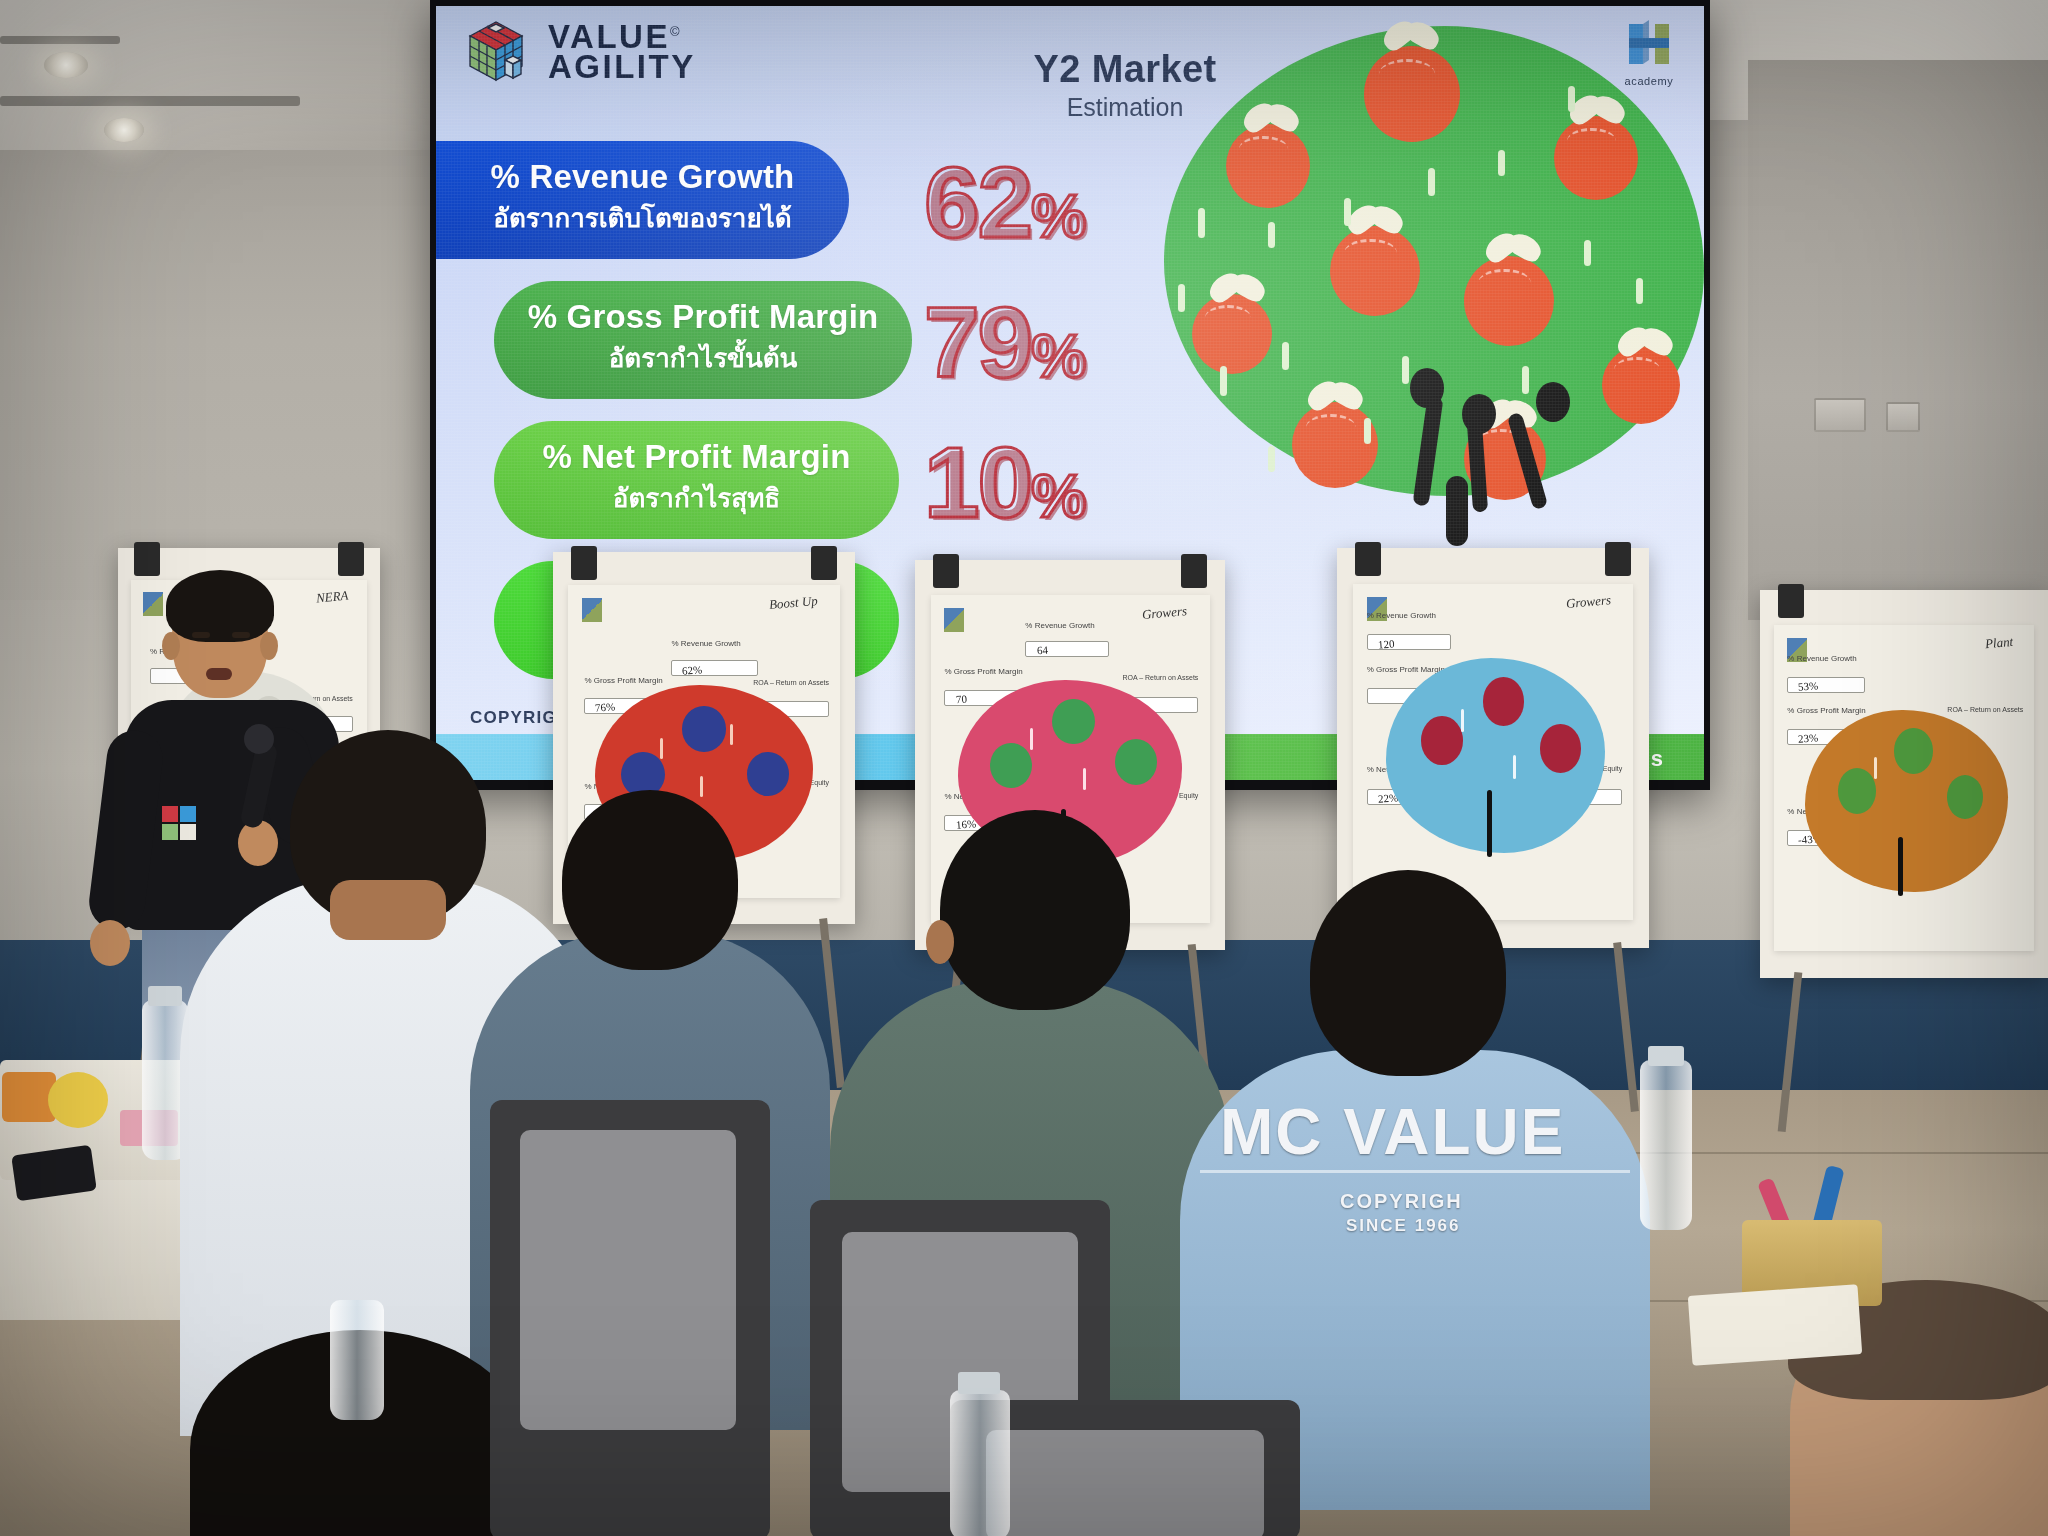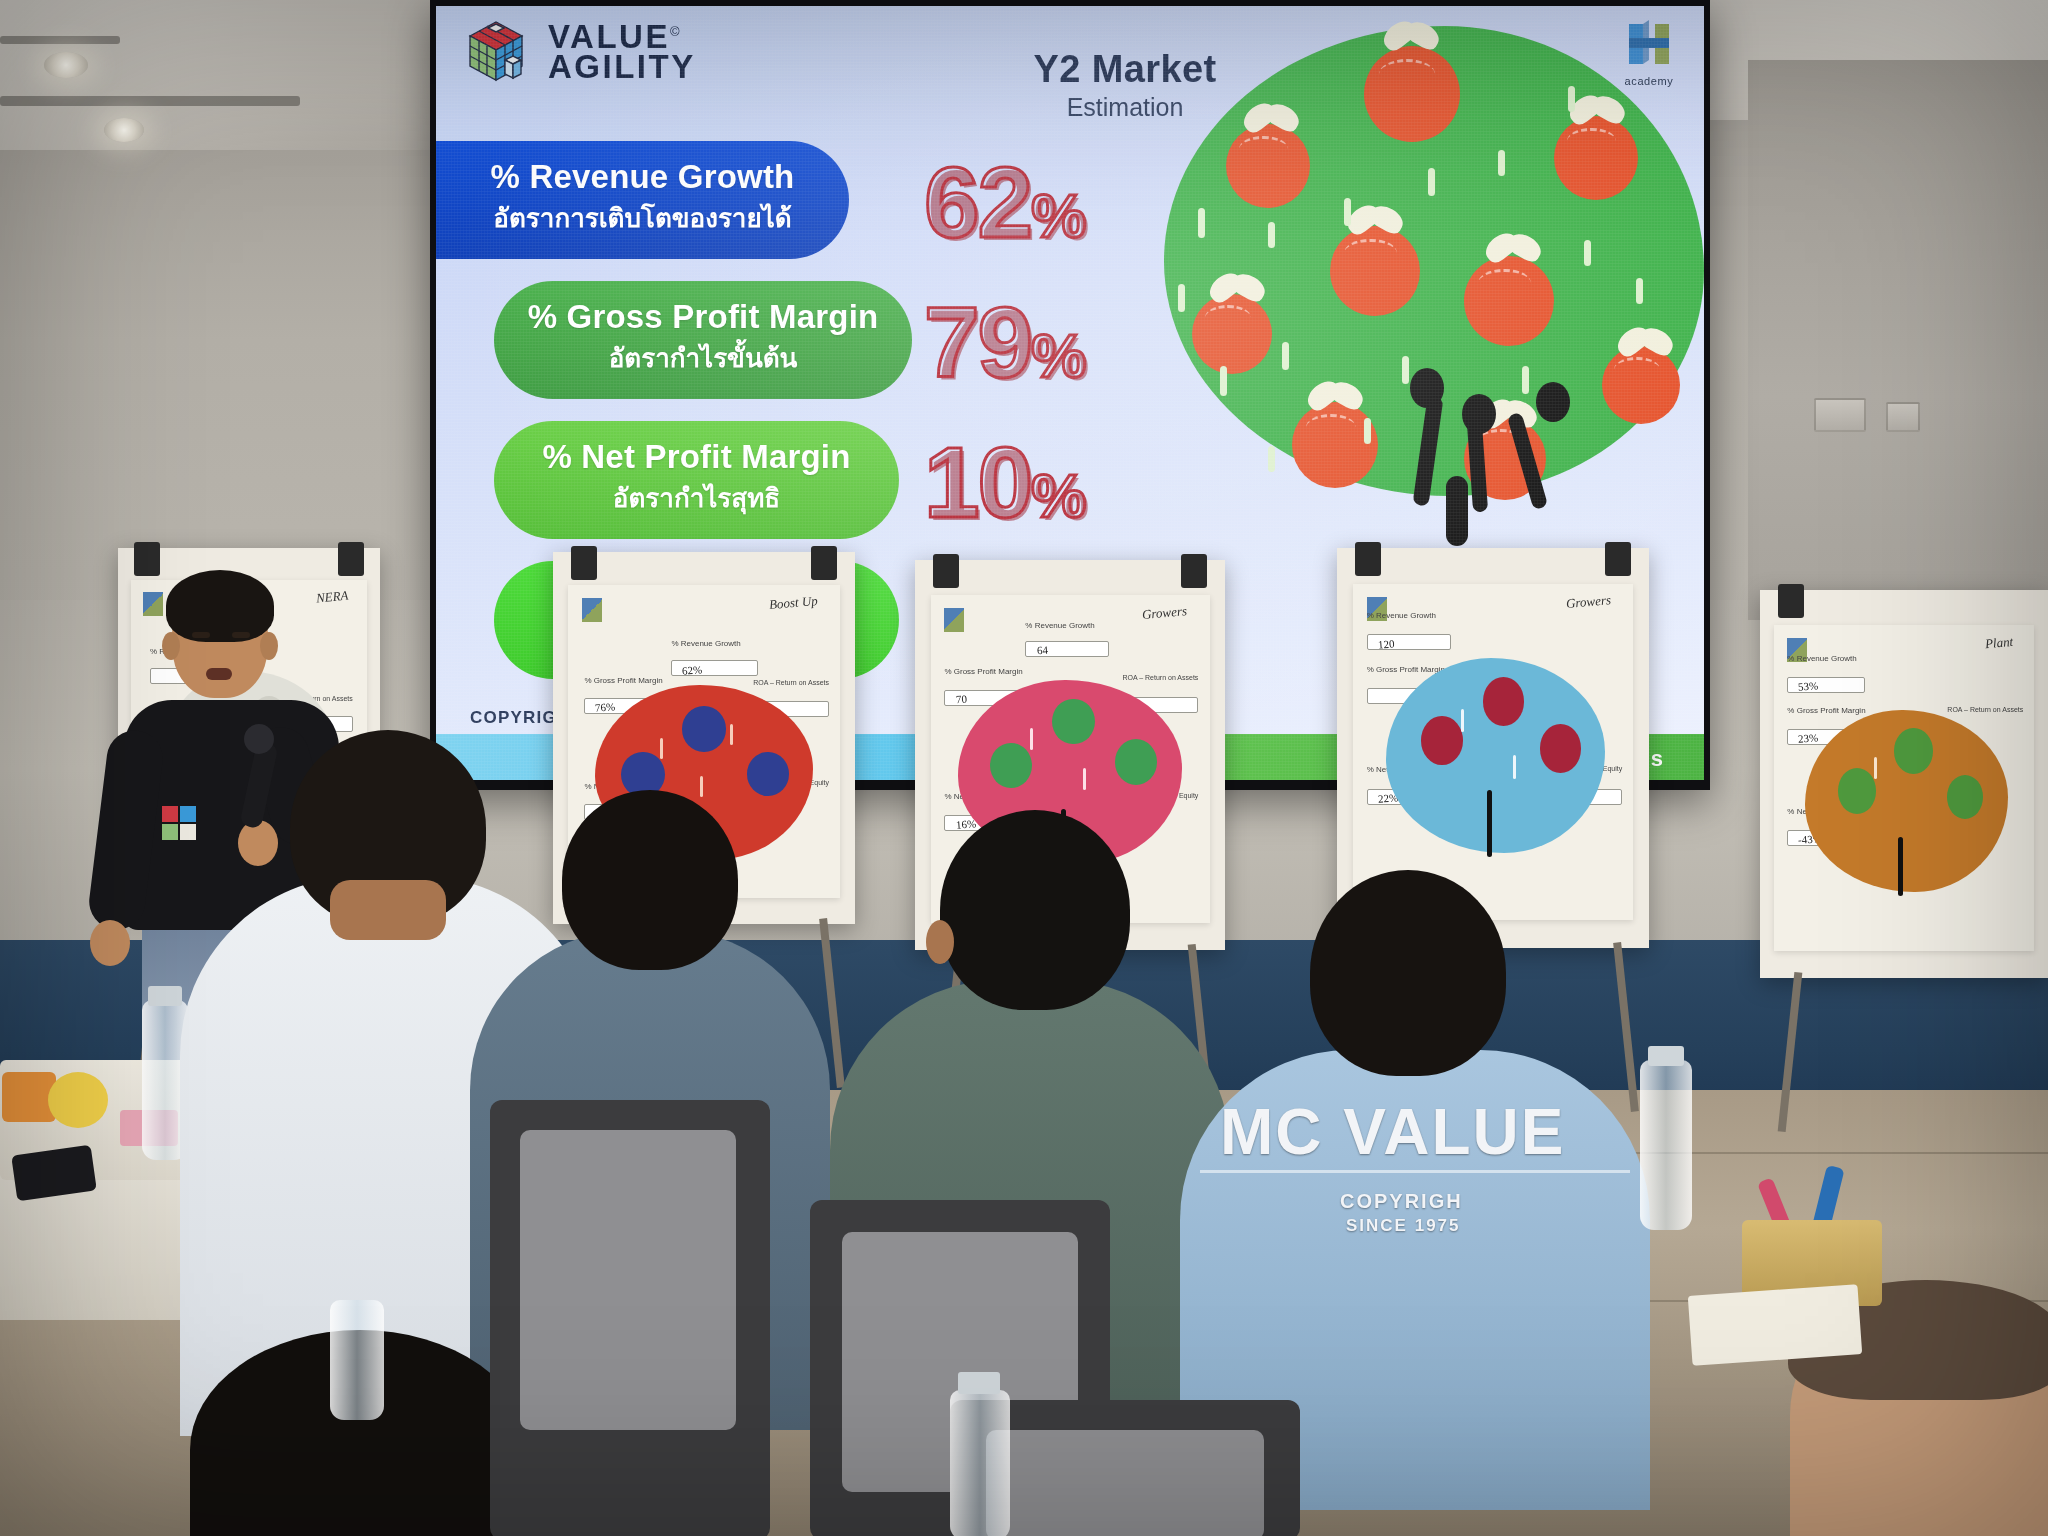--- a/index.html
+++ b/index.html
@@ -606,21 +606,21 @@
     <div class="aud-body" style="left:0px;top:170px;width:400px;height:480px;background:linear-gradient(180deg,#63786f,#4d6058);border-radius:170px 170px 0 0;"></div>
     <div class="aud-head" style="left:110px;top:0px;width:190px;height:200px;background:#141210;"></div>
     <div style="position:absolute;left:96px;top:110px;width:28px;height:44px;background:#a8754f;border-radius:50%;"></div>
   </div>
 
   <div class="person" style="left:1180px;top:870px;width:470px;height:620px;">
     <div class="aud-body" style="left:0px;top:180px;width:470px;height:460px;background:linear-gradient(180deg,#a9c6df,#87a9c6);border-radius:170px 170px 0 0;"></div>
     <div style="position:absolute;left:20px;top:300px;width:430px;height:3px;background:rgba(255,255,255,.55);"></div>
     <div class="mcjeans" style="left:40px;top:225px;font-size:64px;">MC VALUE</div>
     <div class="mcjeans" style="left:160px;top:320px;font-size:20px;">COPYRIGH</div>
-    <div class="mcjeans" style="left:166px;top:346px;font-size:17px;">SINCE 1975</div>
+    <div class="mcjeans" style="left:166px;top:346px;font-size:17px;">SINCE 1966</div>
     <div class="aud-head" style="left:130px;top:0px;width:196px;height:206px;background:#171310;"></div>
   </div>
 
   <div class="person" style="left:150px;top:1330px;width:420px;height:210px;">
     <div class="aud-head" style="left:40px;top:0px;width:340px;height:240px;background:#120f0d;border-radius:50% 50% 0 0;"></div>
   </div>
 
   <div class="person" style="left:1770px;top:1290px;width:290px;height:250px;">
     <div class="aud-head" style="left:20px;top:0px;width:270px;height:250px;background:#c39a78;border-radius:50% 50% 0 0;"></div>
     <div style="position:absolute;left:18px;top:-10px;width:276px;height:120px;background:#5b4a3c;border-radius:50% 50% 30% 30%;"></div>

